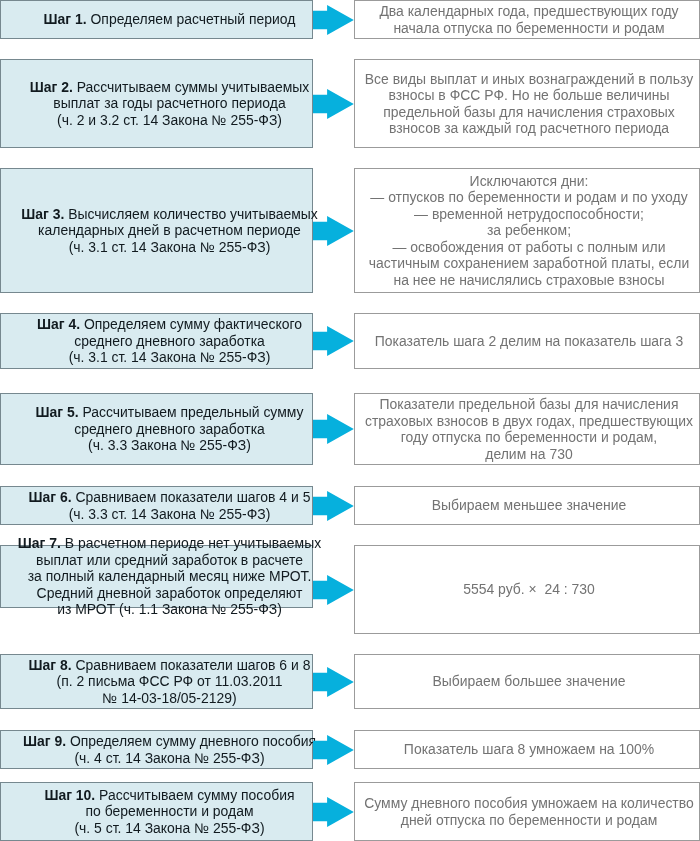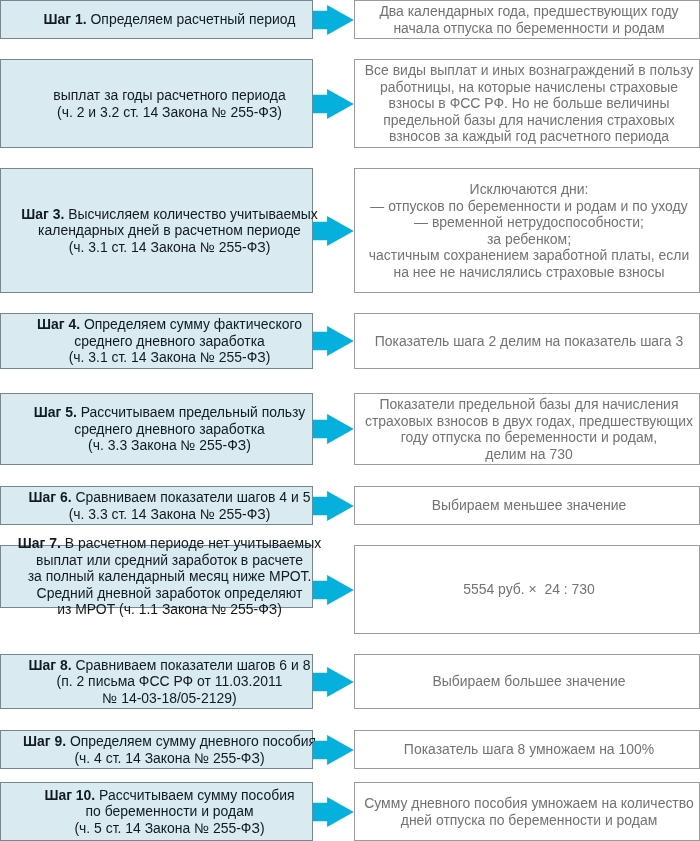--- a/index.html
+++ b/index.html
@@ -74,49 +74,50 @@
           <path d="M0 5.7 L14.1 5.7 L14.1 0 L40.8 15 L14.1 30 L14.1 24.3 L0 24.3 Z"></path>
         </svg></span>
   <div class="result-box" style="top:0px;height:39px">
     <span class="tline">Два календарных года, предшествующих году</span>
     <span class="tline">начала отпуска по беременности и родам</span>
   </div>
 </div>
 
 <div class="row">
   <div class="step-box" style="top:59px;height:89px">
+    <span class="tline"><b class="lbl">Шаг 2.</b> <span>Рассчитываем суммы учитываемых</span></span>
     <span class="tline">выплат за годы расчетного периода</span>
     <span class="tline">(ч. 2 и 3.2 ст. 14 Закона № 255-ФЗ)</span>
   </div>
   <span class="arrow" style="top:88.5px"><svg class="arrow-svg" width="41" height="30" viewBox="0 0 41 30" aria-hidden="true">
           <path d="M0 5.7 L14.1 5.7 L14.1 0 L40.8 15 L14.1 30 L14.1 24.3 L0 24.3 Z"></path>
         </svg></span>
   <div class="result-box" style="top:59px;height:89px">
     <span class="tline">Все виды выплат и иных вознаграждений в пользу</span>
-    <span class="tline">работницы, на которые начислены страховые</span>
     <span class="tline">взносы в ФСС РФ. Но не больше величины</span>
     <span class="tline">предельной базы для начисления страховых</span>
     <span class="tline">взносов за каждый год расчетного периода</span>
   </div>
 </div>
 
 <div class="row">
   <div class="step-box" style="top:168px;height:125px">
     <span class="tline"><b class="lbl">Шаг 3.</b> <span>Высчисляем количество учитываемых</span></span>
     <span class="tline">календарных дней в расчетном периоде</span>
     <span class="tline">(ч. 3.1 ст. 14 Закона № 255-ФЗ)</span>
   </div>
   <span class="arrow" style="top:215.5px"><svg class="arrow-svg" width="41" height="30" viewBox="0 0 41 30" aria-hidden="true">
           <path d="M0 5.7 L14.1 5.7 L14.1 0 L40.8 15 L14.1 30 L14.1 24.3 L0 24.3 Z"></path>
         </svg></span>
   <div class="result-box" style="top:168px;height:125px">
     <span class="tline">Исключаются дни:</span>
     <span class="tline">— отпусков по беременности и родам и по уходу</span>
     <span class="tline">— временной нетрудоспособности;</span>
     <span class="tline">за ребенком;</span>
+    <span class="tline">— освобождения от работы с полным или</span>
     <span class="tline">частичным сохранением заработной платы, если</span>
     <span class="tline">на нее не начислялись страховые взносы</span>
   </div>
 </div>
 
 <div class="row">
   <div class="step-box" style="top:313px;height:56px">
     <span class="tline"><b class="lbl">Шаг 4.</b> <span>Определяем сумму фактического</span></span>
     <span class="tline">среднего дневного заработка</span>
     <span class="tline">(ч. 3.1 ст. 14 Закона № 255-ФЗ)</span>
@@ -124,21 +125,21 @@
   <span class="arrow" style="top:326.0px"><svg class="arrow-svg" width="41" height="30" viewBox="0 0 41 30" aria-hidden="true">
           <path d="M0 5.7 L14.1 5.7 L14.1 0 L40.8 15 L14.1 30 L14.1 24.3 L0 24.3 Z"></path>
         </svg></span>
   <div class="result-box" style="top:313px;height:56px">
     <span class="tline">Показатель шага 2 делим на показатель шага 3</span>
   </div>
 </div>
 
 <div class="row">
   <div class="step-box" style="top:393px;height:72px">
-    <span class="tline"><b class="lbl">Шаг 5.</b> <span>Рассчитываем предельный пользу</span></span>
+    <span class="tline"><b class="lbl">Шаг 5.</b> <span>Рассчитываем предельный сумму</span></span>
     <span class="tline">среднего дневного заработка</span>
     <span class="tline">(ч. 3.3 Закона № 255-ФЗ)</span>
   </div>
   <span class="arrow" style="top:414.0px"><svg class="arrow-svg" width="41" height="30" viewBox="0 0 41 30" aria-hidden="true">
           <path d="M0 5.7 L14.1 5.7 L14.1 0 L40.8 15 L14.1 30 L14.1 24.3 L0 24.3 Z"></path>
         </svg></span>
   <div class="result-box" style="top:393px;height:72px">
     <span class="tline">Показатели предельной базы для начисления</span>
     <span class="tline">страховых взносов в двух годах, предшествующих</span>
     <span class="tline">году отпуска по беременности и родам,</span>

